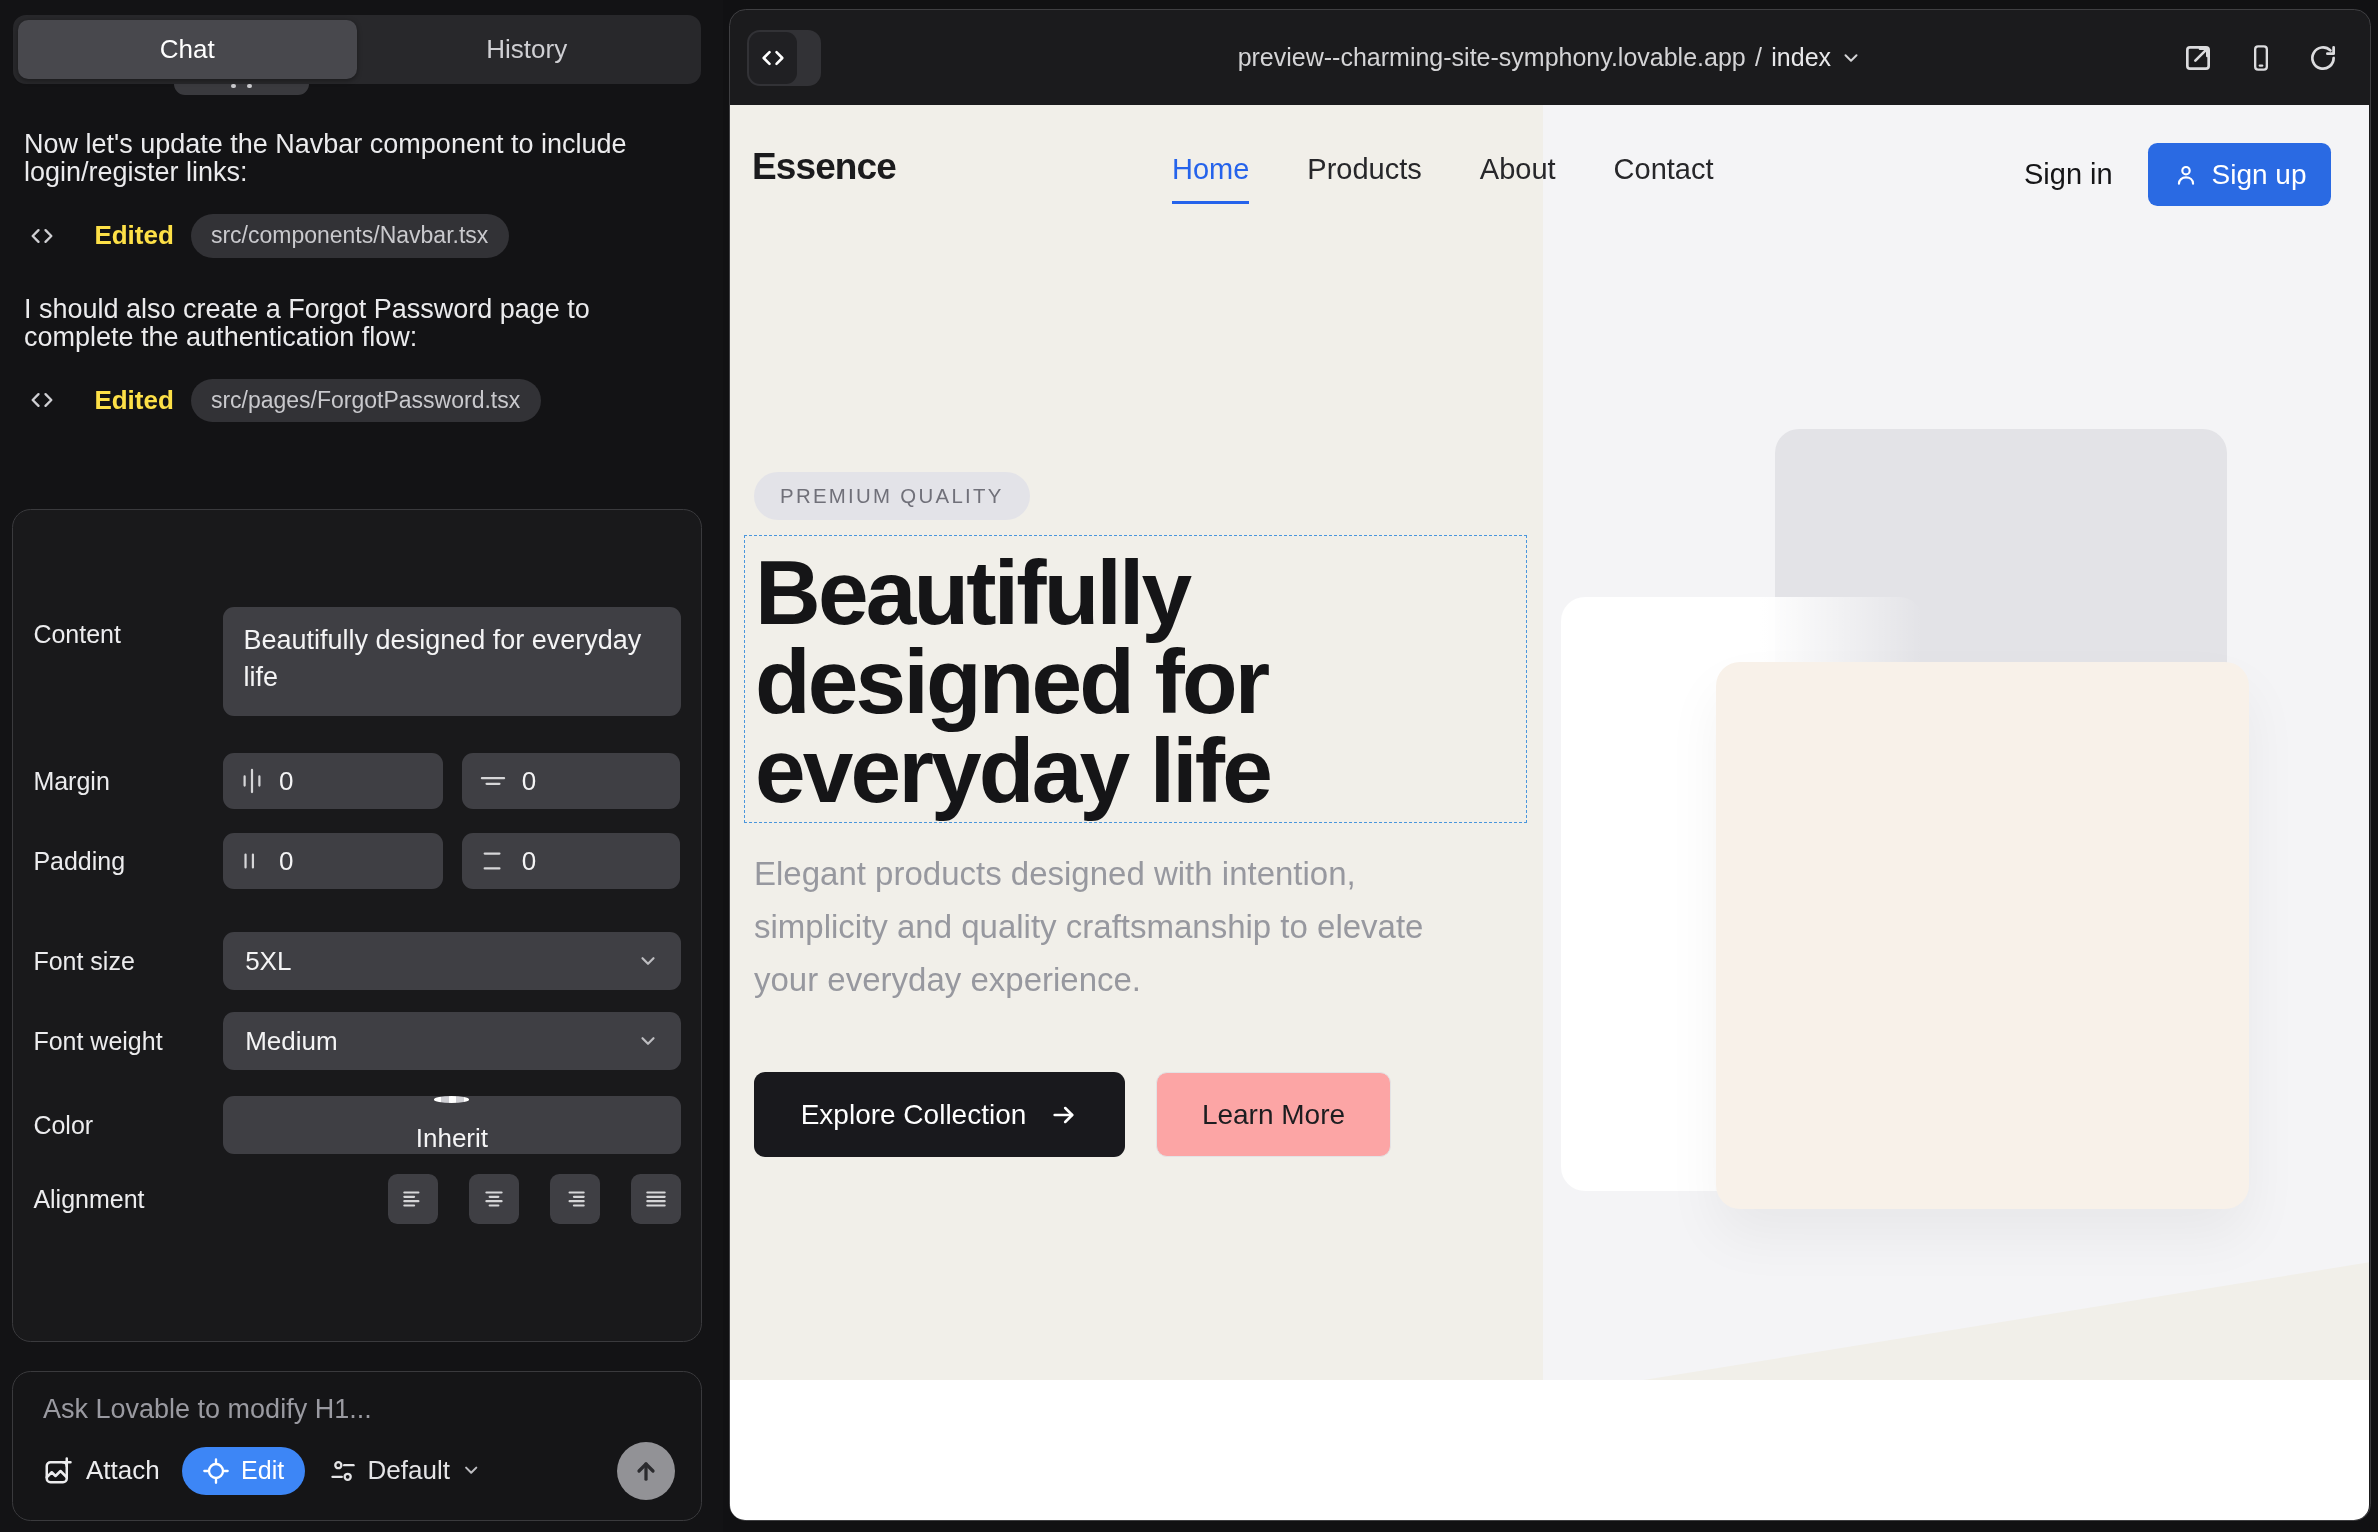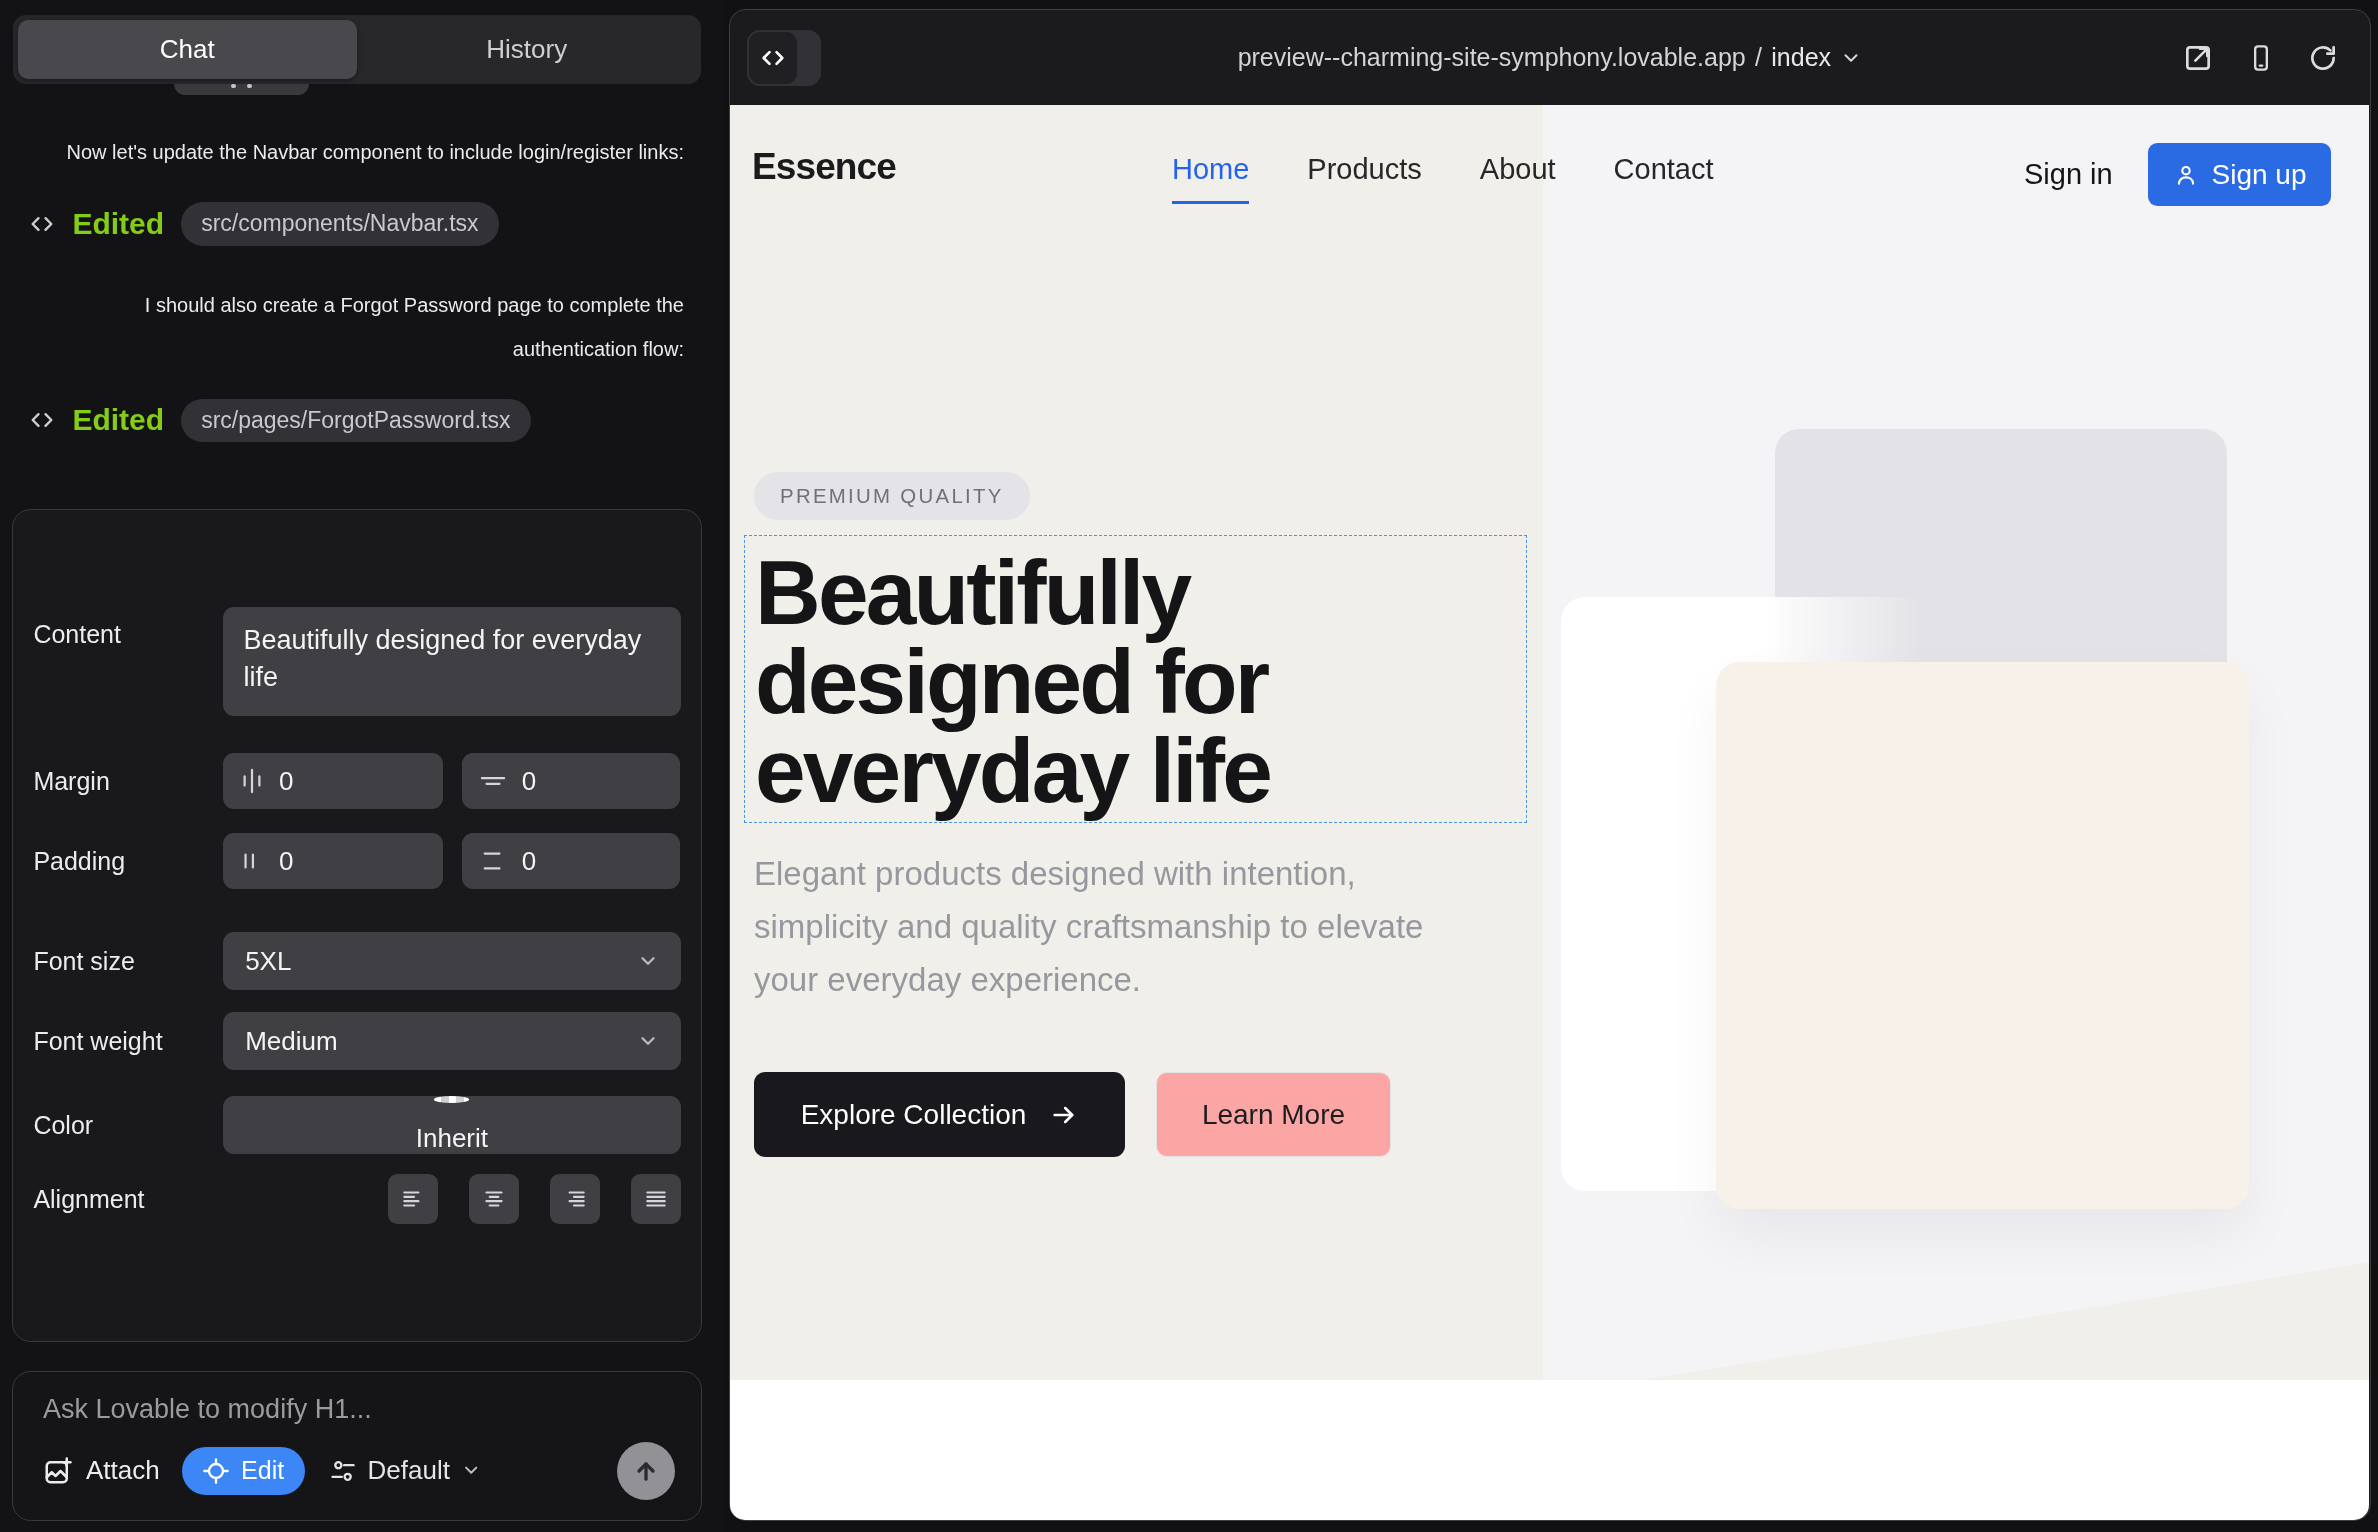--- a/index.html
+++ b/index.html
@@ -10,24 +10,24 @@
   .chat-panel { position:absolute; left:0; top:0; width:723px; height:1532px; background:#131315; }
 
   .tabbar { position:absolute; left:13px; top:15px; width:688px; height:69px; background:#28282b; border-radius:13px; display:flex; padding:4.6px; z-index:3; }
   .tab { flex:1; display:flex; align-items:center; justify-content:center; font-size:26px; color:#cfcfd3; border-radius:10.2px; cursor:pointer; }
   .tab.active { background:#48484d; color:#ffffff; box-shadow:0 1.9px 5.6px rgba(0,0,0,.35); }
 
   .peek-pill { position:absolute; left:174px; top:82px; width:135px; height:13px; background:#3a3a3e; border-radius:0 0 11px 11px; display:flex; align-items:flex-start; justify-content:center; gap:11px; z-index:1; }
   .peek-pill i { width:4.6px; height:4.6px; border-radius:50%; background:#c9c9cd; margin-top:1.9px; }
 
   .messages { position:absolute; left:24px; top:130px; width:660px; color:#ebebed; }
-  .msg { font-size:20px; line-height:44px;text-align:right; }
+  .msg { font-size:27px; line-height:28px; }
   .edited-row { display:flex; align-items:center; gap:16.7px; margin:28px 0 37px 3.7px; }
   .edited-row svg { flex:0 0 auto; }
-  .edited-label { font-weight:700; font-size:30px; color:#84cc16; }
+  .edited-label { font-weight:700; font-size:26px; color:#fde047;margin-left:22px; }
   .file-pill { background:#323236; border-radius:927px; padding:8.3px 20.4px; font-size:23px; color:#c9c9cd; white-space:nowrap; }
 
   
   .editor { position:absolute; left:12px; top:509px; width:690px; height:833px; background:#19191b; border:1.4px solid #3a3a3d; border-radius:18.6px; padding:22px 20.4px; z-index:4; }
   .editor-head { display:flex; align-items:center; height:61px; }
   .tag-pill { display:flex; align-items:center; gap:11px; border:1.4px solid #48484c; border-radius:927px; height:59px; padding:0 24px; color:#ffffff; font-size:28px; }
   .editor-head .spacer { flex:1; }
   .icon-btn { background:none; border:none; color:#d9d9db; cursor:pointer; display:flex; align-items:center; margin-left:39px; }
 
   .ed-row { position:absolute; left:20.4px; right:20.4px; display:flex; align-items:center; }

